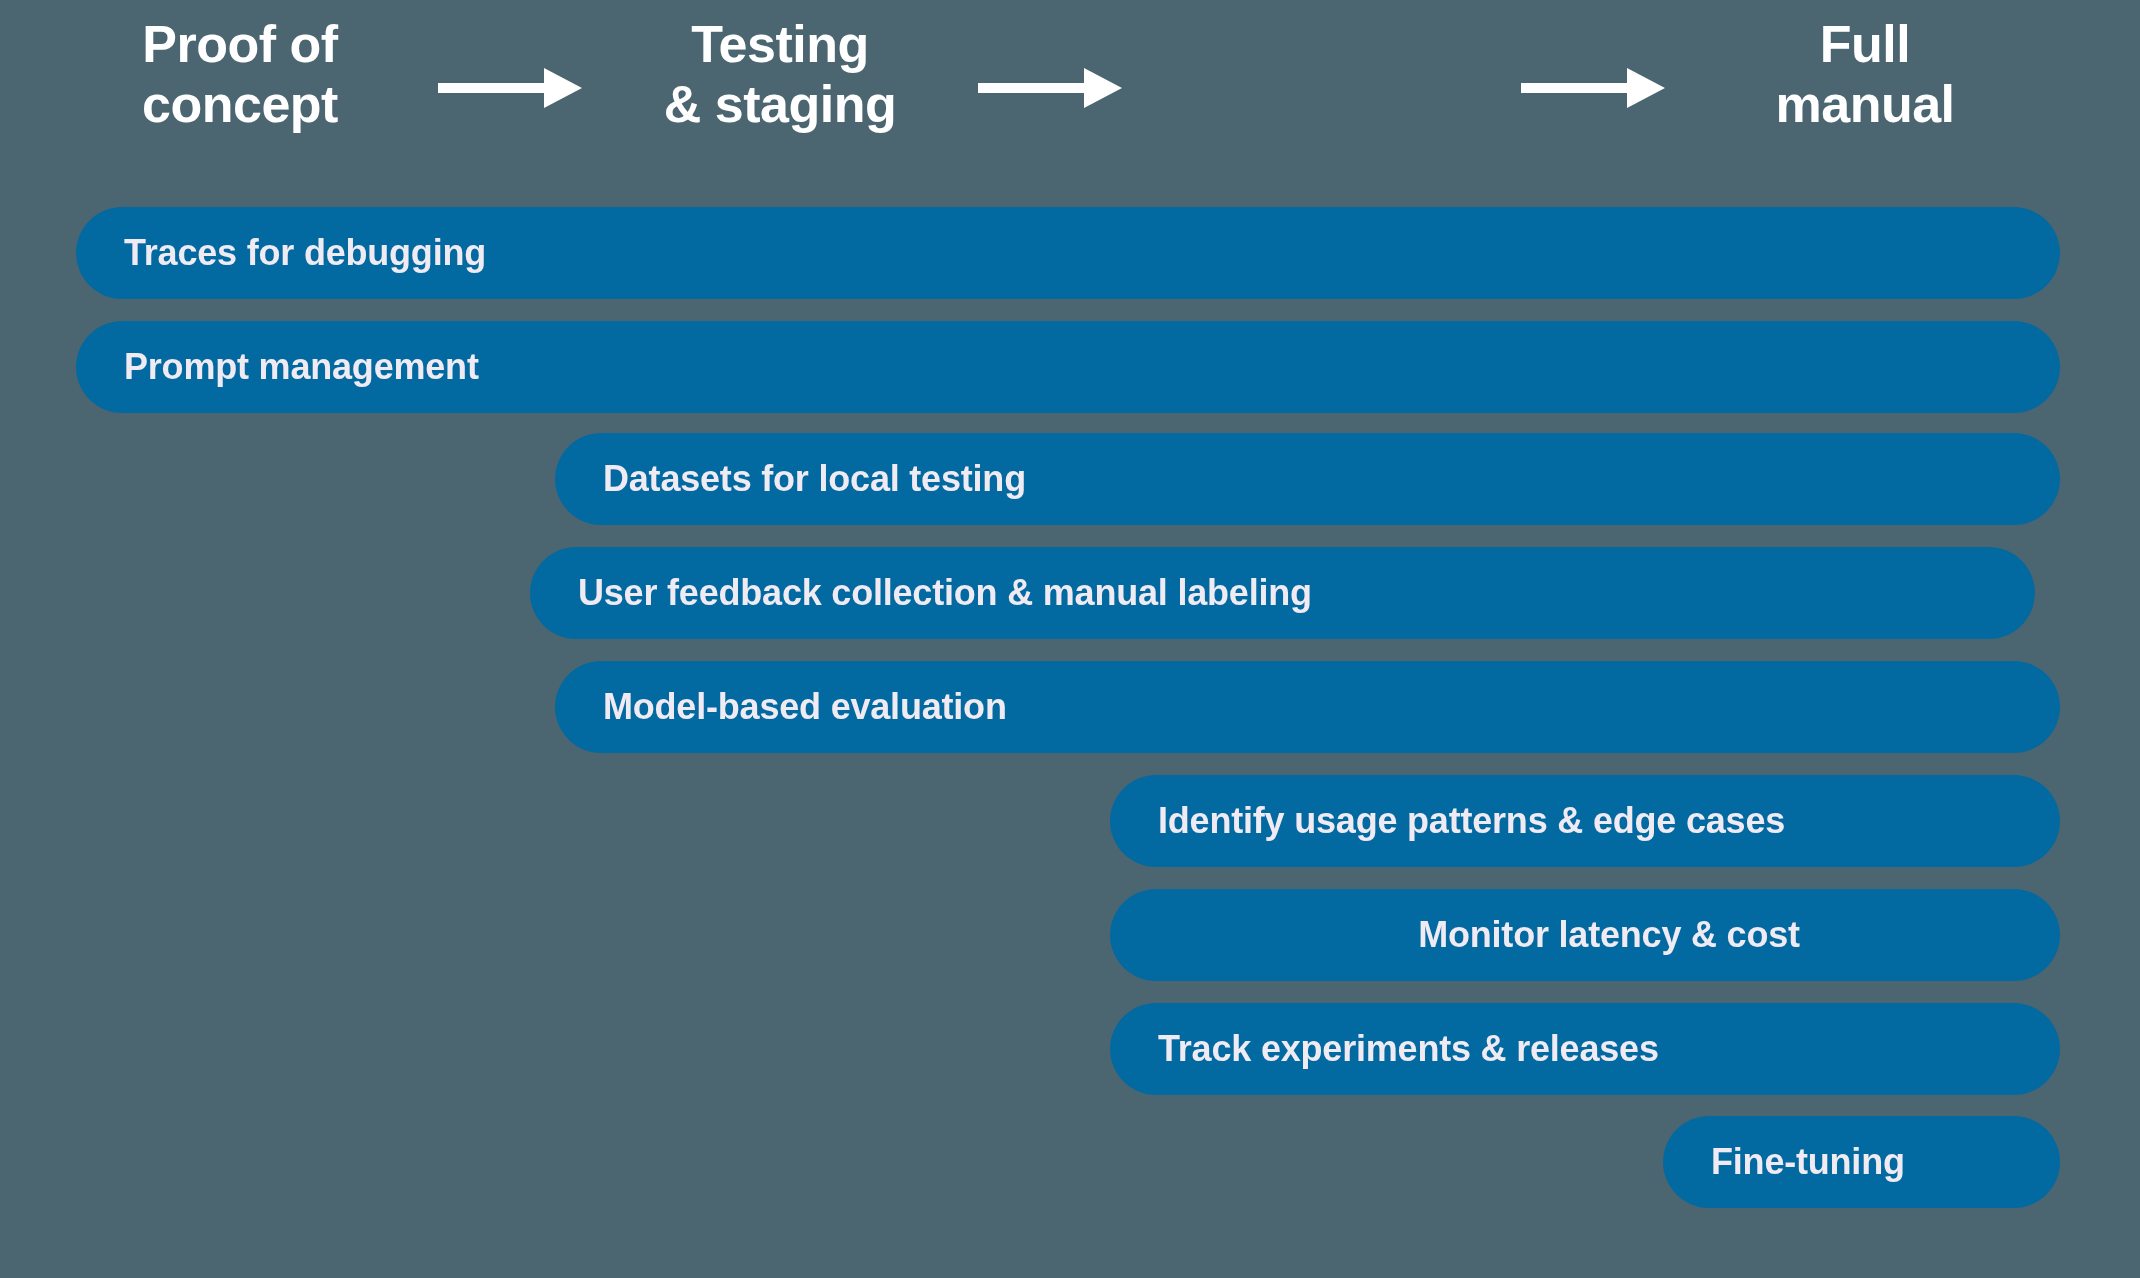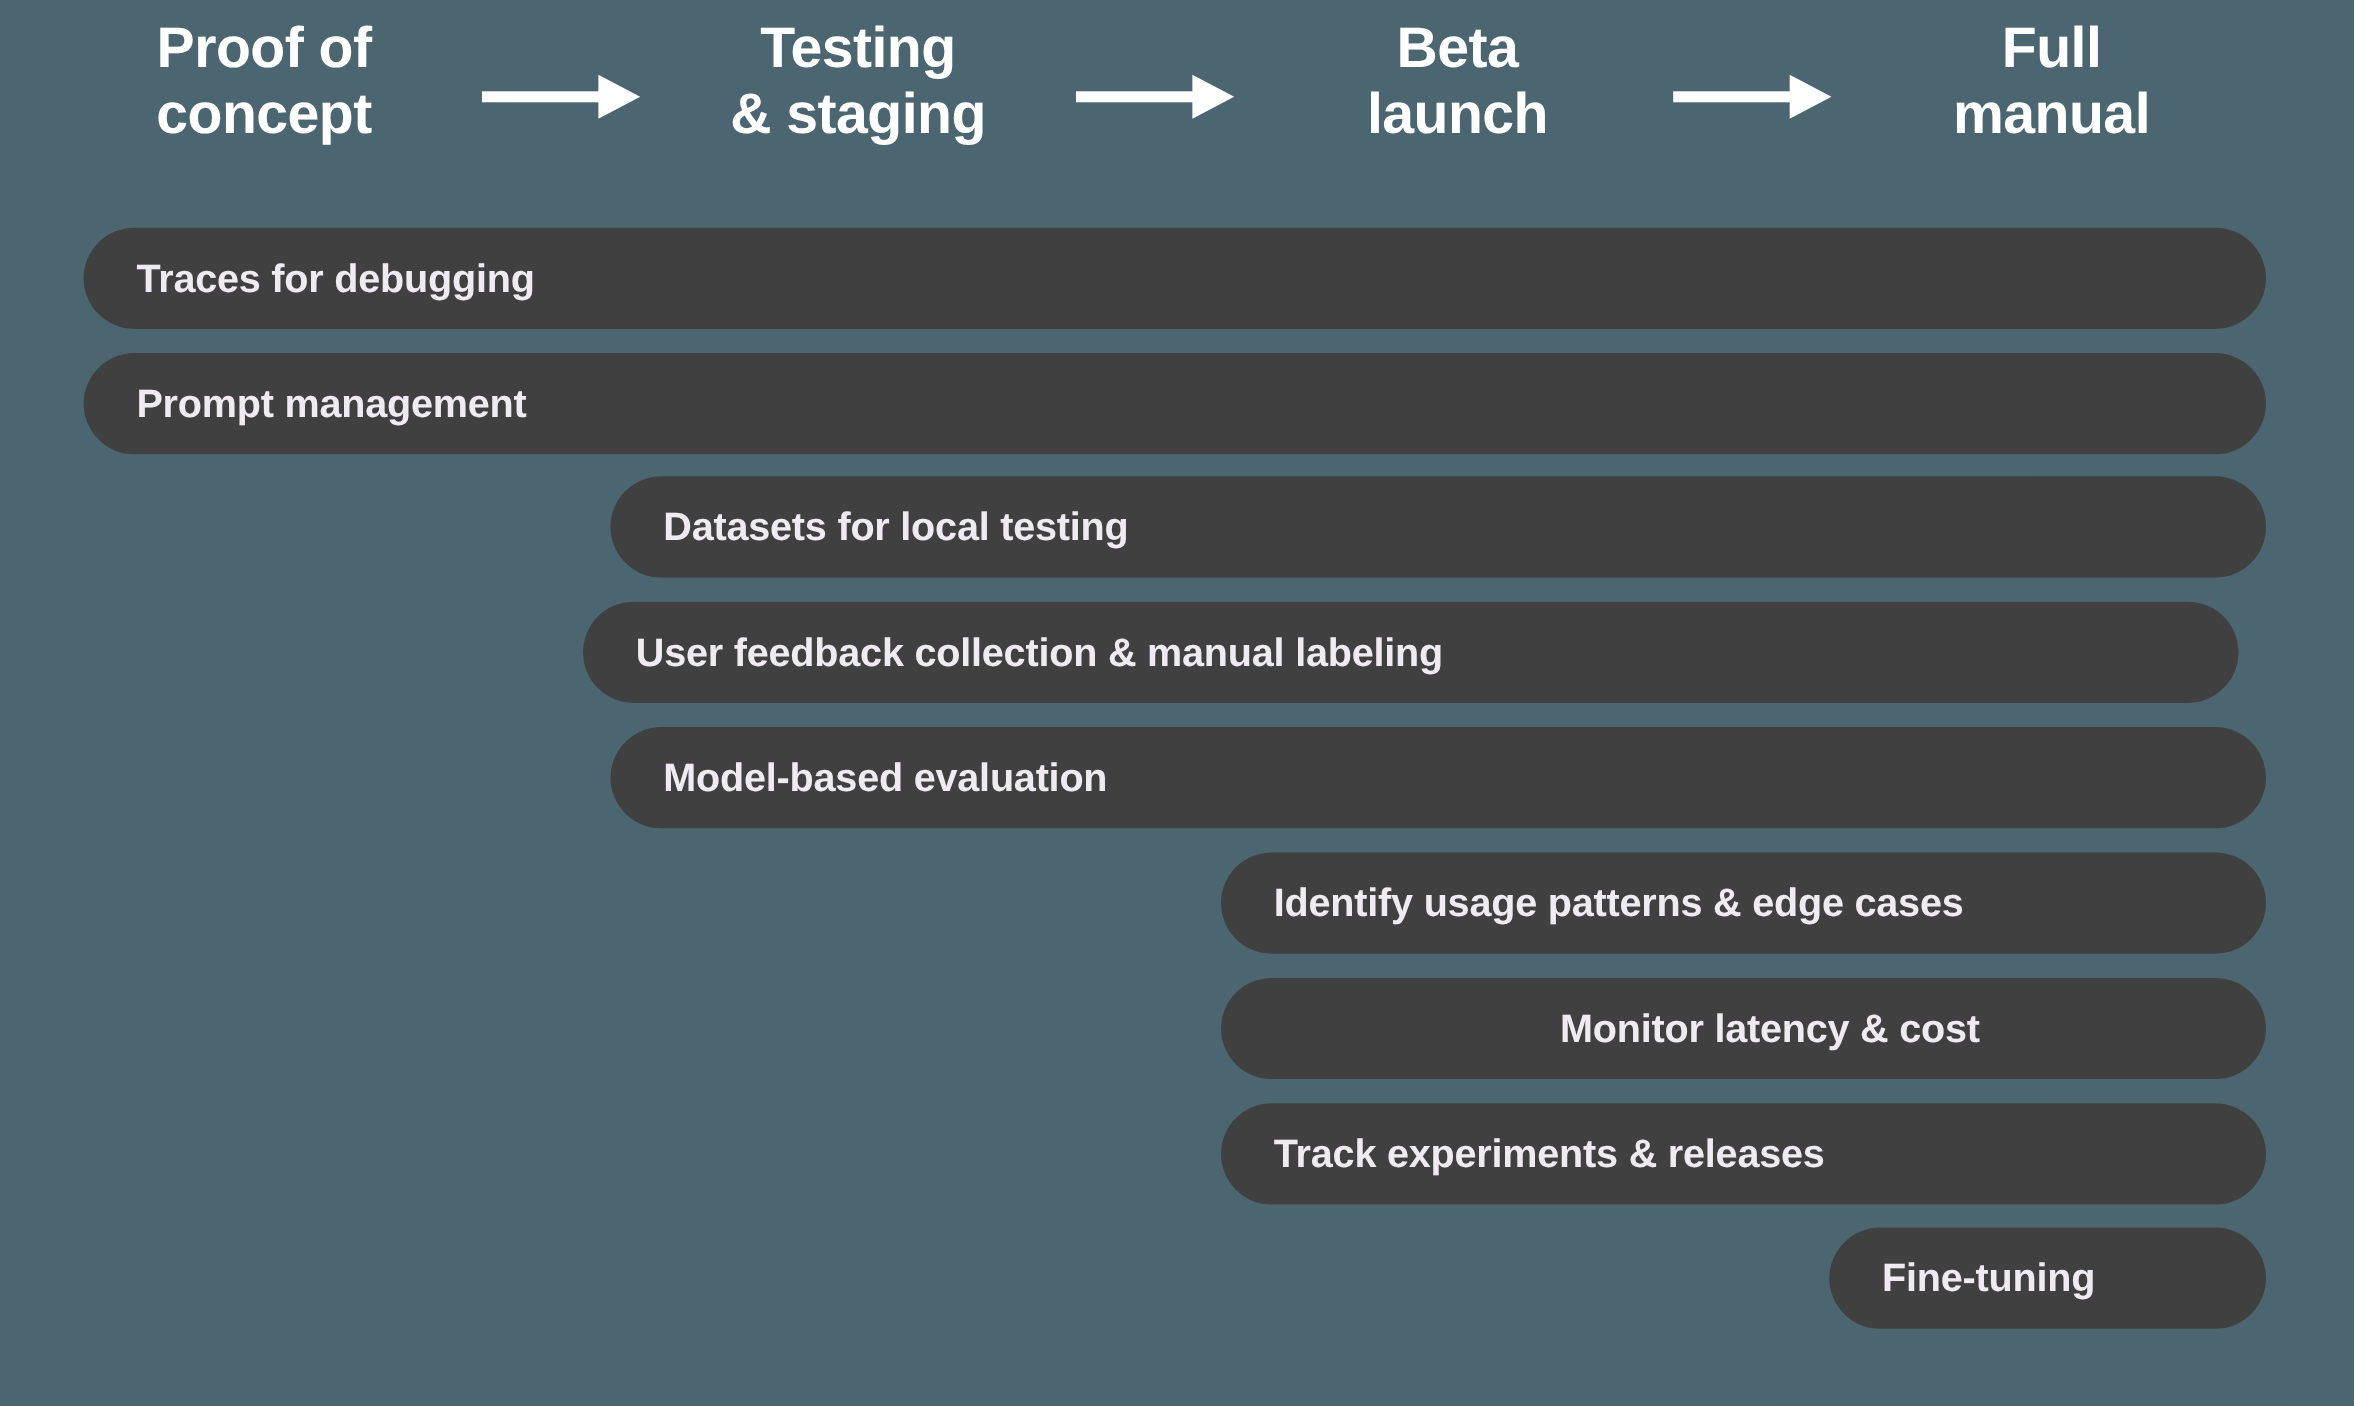--- a/index.html
+++ b/index.html
@@ -46,21 +46,21 @@
   .stage-arrow.a0 { left: 438px; }
   .stage-arrow.a1 { left: 978px; }
   .stage-arrow.a2 { left: 1521px; }
   .stage-arrow svg { display: block; width: 144px; height: 48px; }
 
   
   .pill {
     position: absolute;
     height: 92px;
     border-radius: 46px;
-    background: #404040;
+    background: #0369a1;
     display: flex;
     align-items: center;
     box-sizing: border-box;
   }
   .pill .pill-label {
     color: #f0ebf2;
     font-size: 36px;
     font-weight: 700;
     letter-spacing: -0.2px;
     white-space: nowrap;
@@ -72,22 +72,20 @@
 </style>
 </head>
 <body>
 
 <div id="canvas">
 
   <div class="stage-label s0">Proof of
 concept</div>
   <div class="stage-label s1">Testing
 &amp; staging</div>
-  <div class="stage-label s2">Beta
-launch</div>
   <div class="stage-label s3">Full
 manual</div>
 
   <div class="stage-arrow a0">
     <svg viewBox="0 0 144 48" xmlns="http://www.w3.org/2000/svg" aria-hidden="true">
       <rect x="0" y="19" width="114" height="10" fill="#ffffff"></rect>
       <polygon points="106,4 144,24 106,44" fill="#ffffff"></polygon>
     </svg>
   </div>
   <div class="stage-arrow a1">

